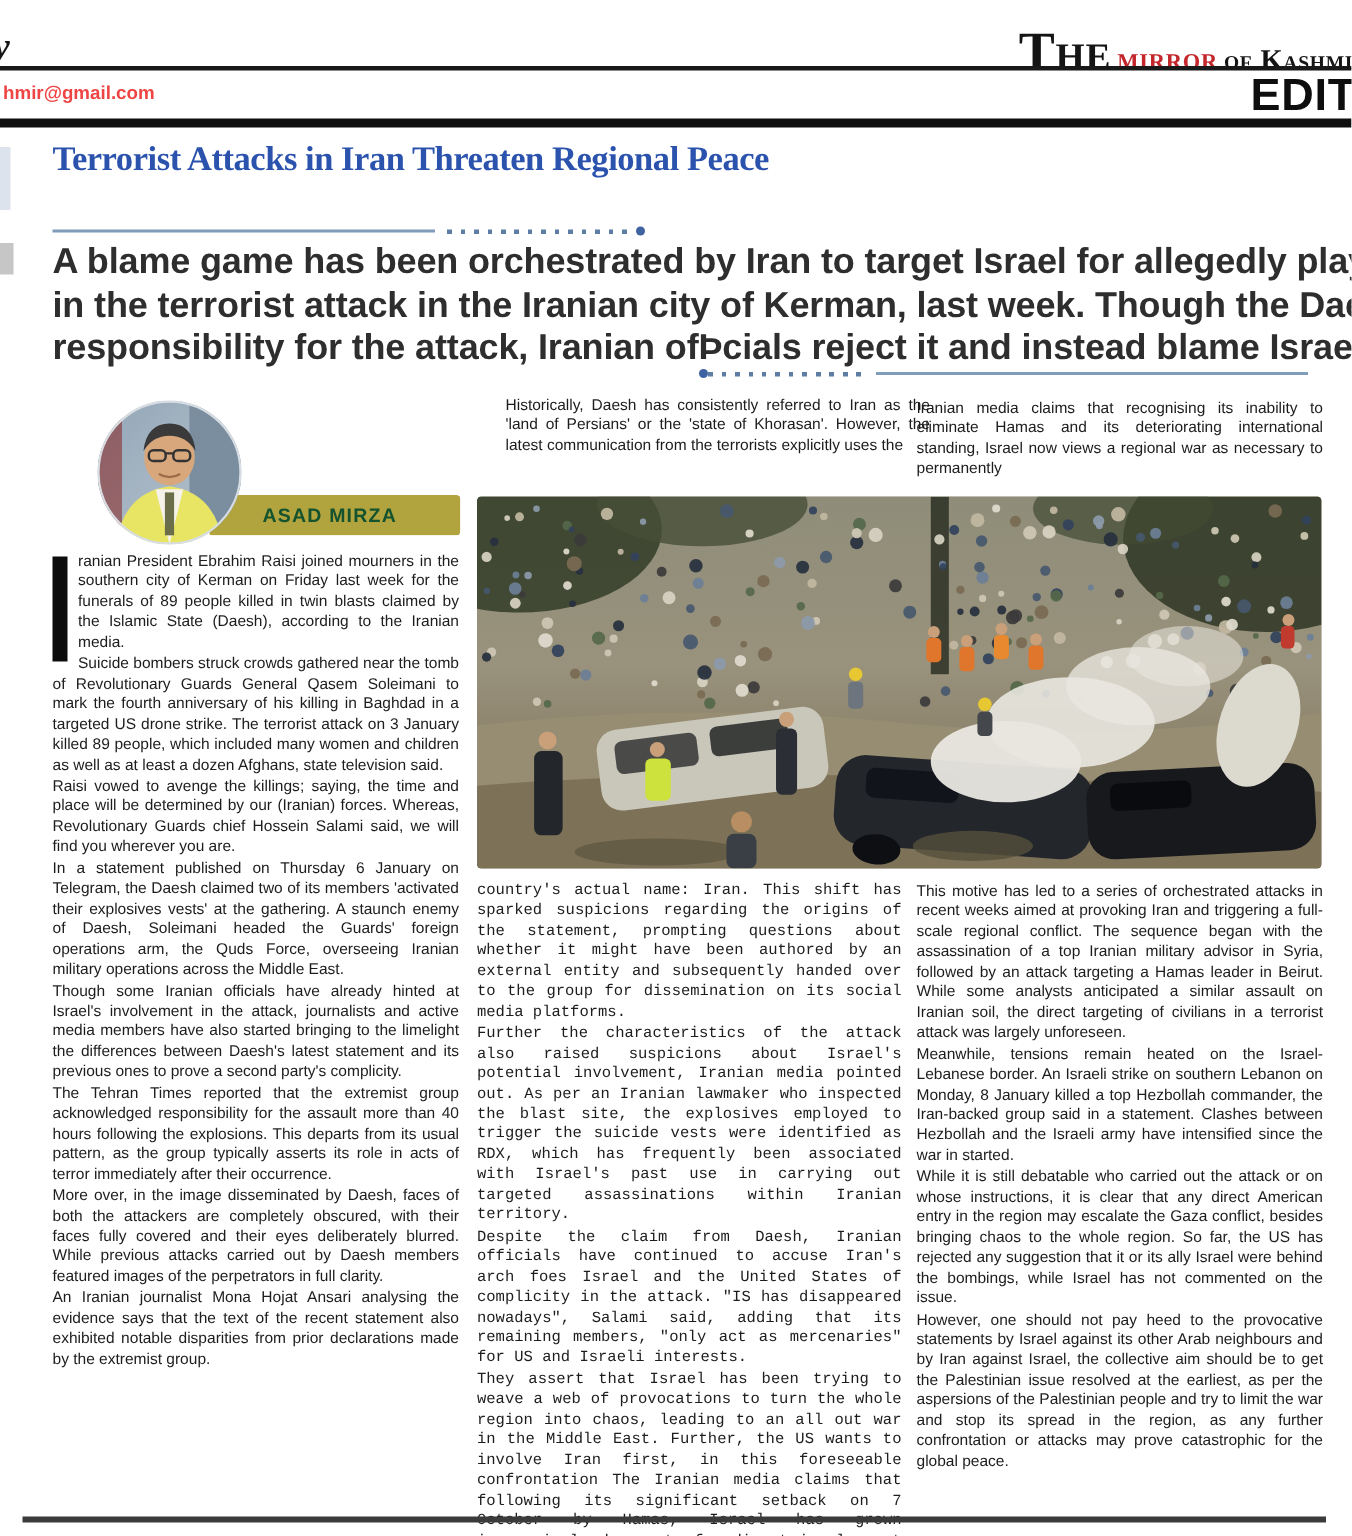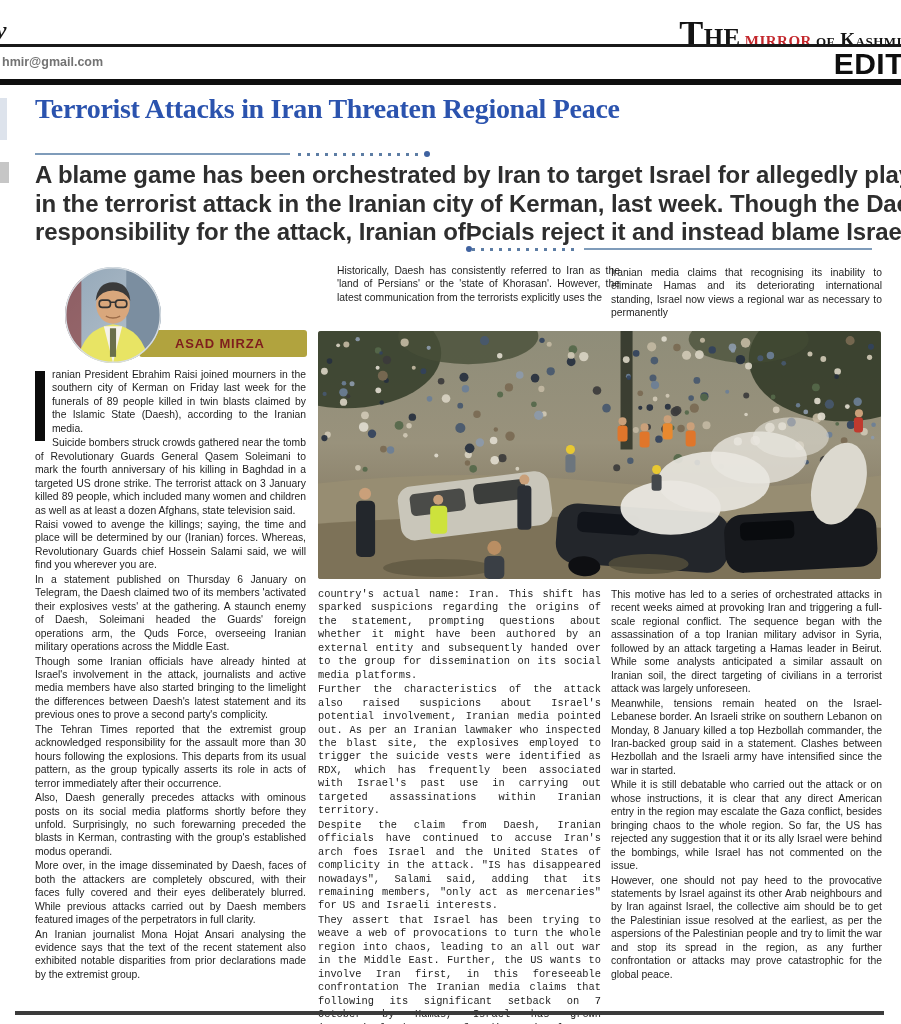--- a/index.html
+++ b/index.html
@@ -19,33 +19,33 @@
   }
   .masthead{
     position:absolute;top:13px;right:-11px;white-space:nowrap;
     font-family:"Liberation Serif", serif;font-weight:bold;color:#141414;
   }
   .masthead .sc{font-variant:small-caps;}
   .masthead .the{font-size:36px;letter-spacing:.5px;}
   .masthead .mirror{font-size:15px;letter-spacing:.5px;}
   .masthead .rest{font-size:19px;letter-spacing:.5px;}
   .rule-thin{position:absolute;left:0;top:44px;width:901px;height:2.5px;background:#191919;}
-  .email{position:absolute;left:2px;top:55px;font-size:12.5px;font-weight:bold;color:#737373;}
+  .email{position:absolute;left:2px;top:55px;font-size:12.5px;font-weight:bold;color:#ef4444;}
   .section-label{
     position:absolute;right:-3px;top:47px;
     font-size:30px;font-weight:bold;letter-spacing:.5px;color:#0e0e0e;
   }
   .rule-thick{position:absolute;left:0;top:79px;width:901px;height:6px;background:#0f0f0f;}
   .scan-artifact-a{position:absolute;left:0;top:98px;width:7px;height:42px;background:#dde3ec;}
   .scan-artifact-b{position:absolute;left:0;top:162px;width:9px;height:21px;background:#c6c6c6;}
   
   .headline{
     position:absolute;left:35px;top:92px;width:850px;
     font-family:"Liberation Serif", serif;font-weight:bold;
-    font-size:28px;letter-spacing:-.3px;line-height:1.2;
+    font-size:23px;letter-spacing:-.3px;line-height:1.2;
     color:#2b53ae;
   }
   .deco-rule{position:absolute;display:flex;align-items:center;height:4px;}
   .deco-rule .solid{height:2.5px;background:#7f9cba;}
   .deco-rule .dots{
     height:3px;
     background:repeating-linear-gradient(90deg,#5d7da4 0 3px,transparent 3px 9px);
   }
   .deco-rule .cap{width:6px;height:6px;border-radius:50%;background:#3f62a0;}
   .deco-rule.top{left:35px;top:152px;}
@@ -61,21 +61,21 @@
   .bodytext p{margin:0 0 1px 0;}
   .col1{position:absolute;left:35px;top:264px;width:271px;}
   .author-block{position:relative;height:104px;}
   .author-band{
     position:absolute;left:104px;top:66px;width:168px;height:27px;
     background:#b1a33e;border-radius:3px;
     clip-path:polygon(7% 0,100% 0,100% 100%,0 100%);
     display:flex;align-items:center;
   }
   .author-band span{
-    margin-left:36px;color:#7f1d1d;font-weight:bold;
+    margin-left:36px;color:#14532d;font-weight:bold;
     font-size:13px;letter-spacing:.8px;
   }
   .author-photo{
     position:absolute;left:30px;top:3px;width:96px;height:96px;z-index:2;
   }
   .dropcap{
     float:left;width:10px;height:70px;background:#0c0c0c;
     margin:3px 7px 0 0;
   }
   .col2-top{position:absolute;left:337px;top:264px;width:283px;}
@@ -165,22 +165,21 @@
         <circle cx="47" cy="47" r="46.3" fill="none" stroke="#d7dde2" stroke-width="1.4"></circle>
       </svg>
     </div>
   </div>
   <div class="bodytext">
     <p><span class="dropcap"></span><span>ranian President Ebrahim Raisi joined mourners in the southern city of Kerman on Friday last week for the funerals of 89 people killed in twin blasts claimed by the Islamic State (Daesh), according to the Iranian media.</span></p>
     <p>Suicide bombers struck crowds gathered near the tomb of Revolutionary Guards General Qasem Soleimani to mark the fourth anniversary of his killing in Baghdad in a targeted US drone strike. The terrorist attack on 3 January killed 89 people, which included many women and children as well as at least a dozen Afghans, state television said.</p>
     <p>Raisi vowed to avenge the killings; saying, the time and place will be determined by our (Iranian) forces. Whereas, Revolutionary Guards chief Hossein Salami said, we will find you wherever you are.</p>
     <p>In a statement published on Thursday 6 January on Telegram, the Daesh claimed two of its members 'activated their explosives vests' at the gathering. A staunch enemy of Daesh, Soleimani headed the Guards' foreign operations arm, the Quds Force, overseeing Iranian military operations across the Middle East.</p>
     <p>Though some Iranian officials have already hinted at Israel's involvement in the attack, journalists and active media members have also started bringing to the limelight the differences between Daesh's latest statement and its previous ones to prove a second party's complicity.</p>
-    <p>The Tehran Times reported that the extremist group acknowledged responsibility for the assault more than 30 hours following the explosions. This departs from its usual pattern, as the group typically asserts its role in acts of terror immediately after their occurrence.</p>
-    <p>Also, Daesh generally precedes attacks with ominous posts on its social media platforms shortly before they unfold. Surprisingly, no such forewarning preceded the blasts in Kerman, contrasting with the group's established modus operandi.</p>
+    <p>The Tehran Times reported that the extremist group acknowledged responsibility for the assault more than 40 hours following the explosions. This departs from its usual pattern, as the group typically asserts its role in acts of terror immediately after their occurrence.</p>
     <p>More over, in the image disseminated by Daesh, faces of both the attackers are completely obscured, with their faces fully covered and their eyes deliberately blurred. While previous attacks carried out by Daesh members featured images of the perpetrators in full clarity.</p>
     <p>An Iranian journalist Mona Hojat Ansari analysing the evidence says that the text of the recent statement also exhibited notable disparities from prior declarations made by the extremist group.</p>
   </div>
 </div>
 
 <div class="col2-top bodytext">
   <p>Historically, Daesh has consistently referred to Iran as the 'land of Persians' or the 'state of Khorasan'. However, the latest communication from the terrorists explicitly uses the</p>
 </div>
 <div class="col3-top bodytext">
   <p>Iranian media claims that recognising its inability to eliminate Hamas and its deteriorating international standing, Israel now views a regional war as necessary to permanently</p>

